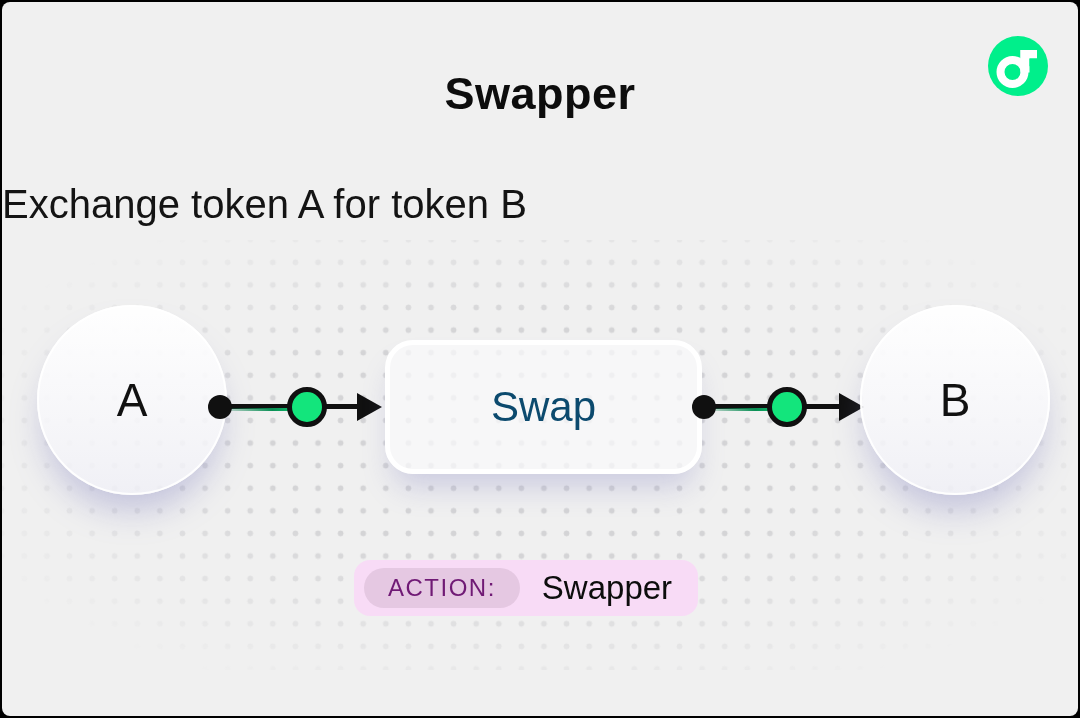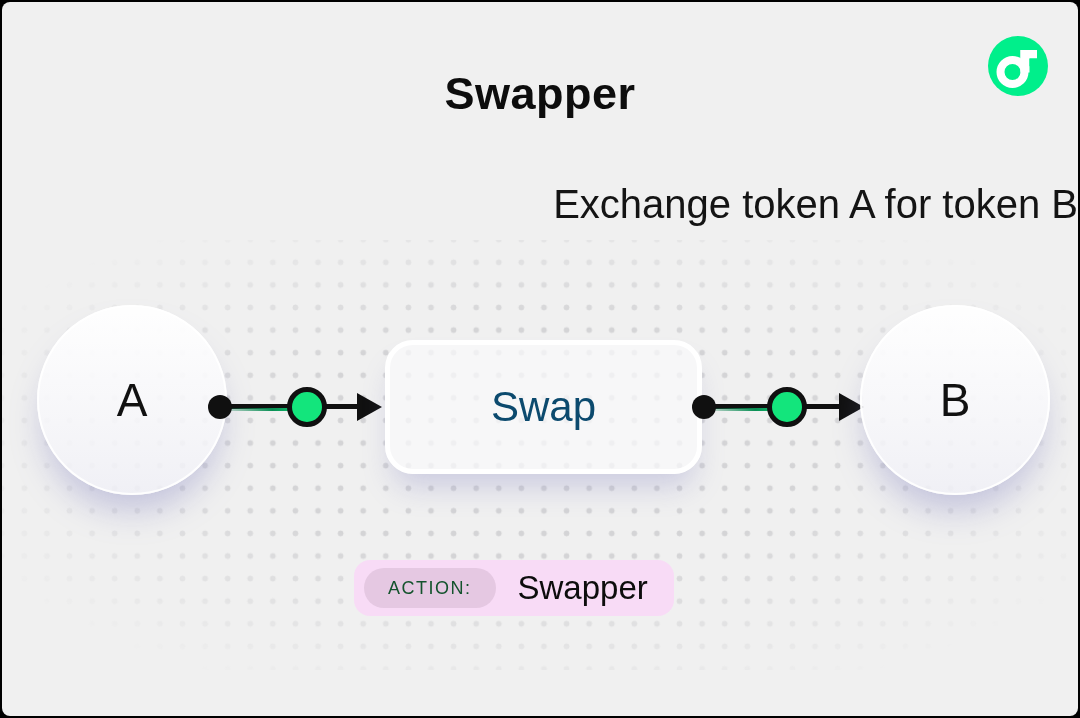--- a/index.html
+++ b/index.html
@@ -44,21 +44,21 @@
     top: 66px; left: 0; right: 0;
     text-align: center;
     font-size: 45px;
     font-weight: 700;
     letter-spacing: 0.5px;
     color: #0d0d0d;
   }
   .subtitle {
     position: absolute;
     top: 180px; left: 0; right: 0;
-    text-align: right;
+    text-align: left;
     font-size: 40px;
     font-weight: 400;
     color: #141414;
   }
 
   
   .token-circle {
     position: absolute;
     width: 190px; height: 190px;
     border-radius: 50%;
@@ -140,22 +140,22 @@
     height: 56px;
     border-radius: 16px;
     background: #f8dbf6;
     display: flex; align-items: center;
     padding: 0 26px 0 10px;
   }
   .action-pill {
     height: 40px;
     border-radius: 22px;
     background: #e5c8e2;
-    color: #14532d;
-    font-size: 18px;
+    color: #701a75;
+    font-size: 24px;
     letter-spacing: 1.5px;
     display: flex; align-items: center;
     padding: 0 24px;
   }
   .action-value {
     font-size: 33px;
     color: #0d0d0d;
     margin-left: 22px;
   }
 </style>

